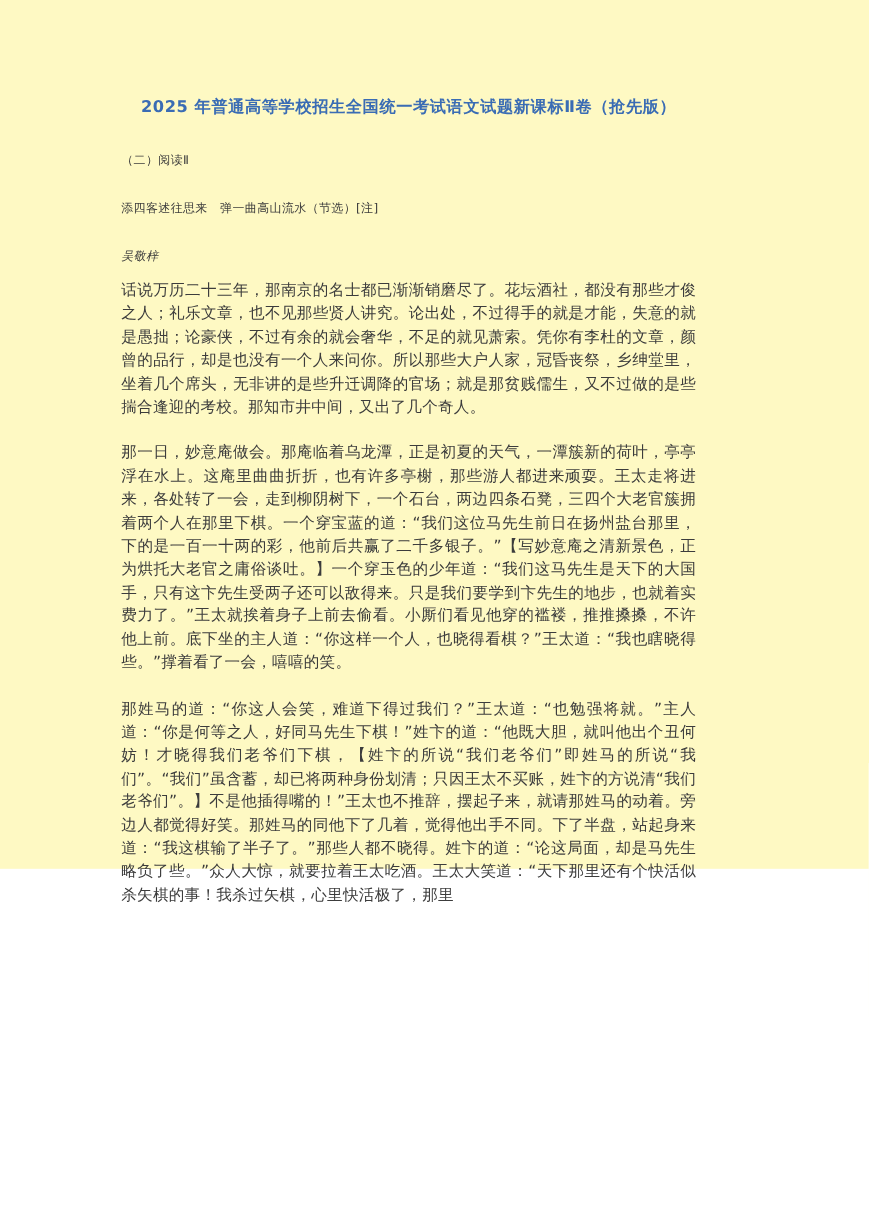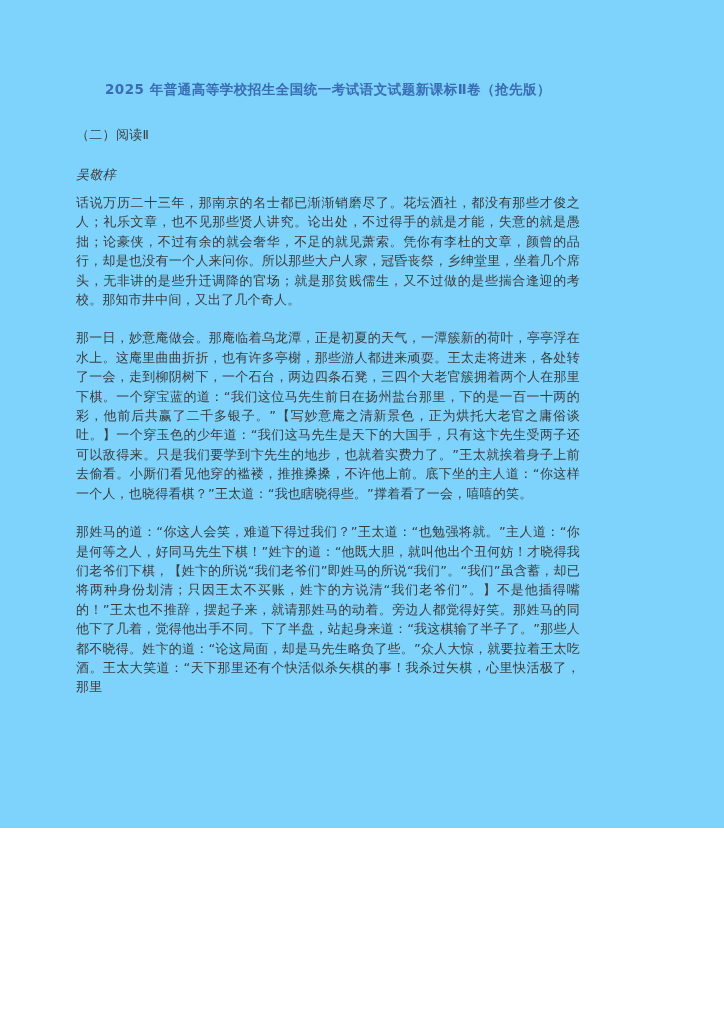--- a/index.html
+++ b/index.html
@@ -5,38 +5,38 @@
   * { box-sizing: border-box; margin: 0; padding: 0; }
   html, body {
     width: 724px;
     height: 1024px;
     background: #ffffff;
     overflow: hidden;
     font-family: "DejaVu Sans", "Liberation Sans", sans-serif;
   }
   .page {
     width: 724px;
-    height: 828px;
-    background: #7dd3fc;
-    padding: 80px 144px 0 76px;
+    height: 724px;
+    background: #fef9c3;
+    padding: 80px 144px 0 101px;
   }
   .doc-title {
     color: #3a6cb4;
     font-size: 13.5px;
     font-weight: bold;
     text-align: center;
     line-height: 19px;
     margin-bottom: 26px;
     letter-spacing: 0.5px;
   }
   .section-heading,
   .work-title,
   .author-name {
     color: #3c3c3c;
-    font-size: 13px;
+    font-size: 10px;
     line-height: 19px;
     margin-bottom: 21px;
     letter-spacing: 0.3px;
   }
   .author-name {
     margin-bottom: 9px;
     font-style: italic;
   }
   .body-text p {
     color: #3c3c3c;
@@ -51,20 +51,21 @@
   }
 </style>
 </head>
 <body>
 
 <div class="page">
   <div class="doc-title" style="color: rgb(58, 108, 180);">2025 年普通高等学校招生全国统一考试语文试题新课标Ⅱ卷（抢先版）</div>
 
   <div class="section-heading">（二）阅读Ⅱ</div>
 
+  <div class="work-title">添四客述往思来　弹一曲高山流水（节选）[注]</div>
 
   <div class="author-name">吴敬梓</div>
 
   <div class="body-text">
       <p><span class="seg-regular">话说万历二十三年，那南京的名士都已渐渐销磨尽了。花坛酒社，都没有那些才俊之人；礼乐文章，也不见那些贤人讲究。论出处，不过得手的就是才能，失意的就是愚拙；论豪侠，不过有余的就会奢华，不足的就见萧索。凭你有李杜的文章，颜曾的品行，却是也没有一个人来问你。所以那些大户人家，冠昏丧祭，乡绅堂里，坐着几个席头，无非讲的是些升迁调降的官场；就是那贫贱儒生，又不过做的是些揣合逢迎的考校。那知市井中间，又出了几个奇人。</span></p>
       <p><span class="seg-regular">那一日，妙意庵做会。那庵临着乌龙潭，正是初夏的天气，一潭簇新的荷叶，亭亭浮在水上。这庵里曲曲折折，也有许多亭榭，那些游人都进来顽耍。王太走将进来，各处转了一会，走到柳阴树下，一个石台，两边四条石凳，三四个大老官簇拥着两个人在那里下棋。一个穿宝蓝的道：“我们这位马先生前日在扬州盐台那里，下的是一百一十两的彩，他前后共赢了二千多银子。”</span><span class="seg-bold">【写妙意庵之清新景色，正为烘托大老官之庸俗谈吐。】</span><span class="seg-regular">一个穿玉色的少年道：“我们这马先生是天下的大国手，只有这卞先生受两子还可以敌得来。只是我们要学到卞先生的地步，也就着实费力了。”王太就挨着身子上前去偷看。小厮们看见他穿的褴褛，推推搡搡，不许他上前。底下坐的主人道：“你这样一个人，也晓得看棋？”王太道：“我也瞎晓得些。”撑着看了一会，嘻嘻的笑。</span></p>
       <p><span class="seg-regular">那姓马的道：“你这人会笑，难道下得过我们？”王太道：“也勉强将就。”主人道：“你是何等之人，好同马先生下棋！”姓卞的道：“他既大胆，就叫他出个丑何妨！才晓得我们老爷们下棋，</span><span class="seg-bold">【姓卞的所说“我们老爷们”即姓马的所说“我们”。“我们”虽含蓄，却已将两种身份划清；只因王太不买账，姓卞的方说清“我们老爷们”。】</span><span class="seg-regular">不是他插得嘴的！”王太也不推辞，摆起子来，就请那姓马的动着。旁边人都觉得好笑。那姓马的同他下了几着，觉得他出手不同。下了半盘，站起身来道：“我这棋输了半子了。”那些人都不晓得。姓卞的道：“论这局面，却是马先生略负了些。”众人大惊，就要拉着王太吃酒。王太大笑道：“天下那里还有个快活似杀矢棋的事！我杀过矢棋，心里快活极了，那里</span></p>
     </div>
 </div>
 

